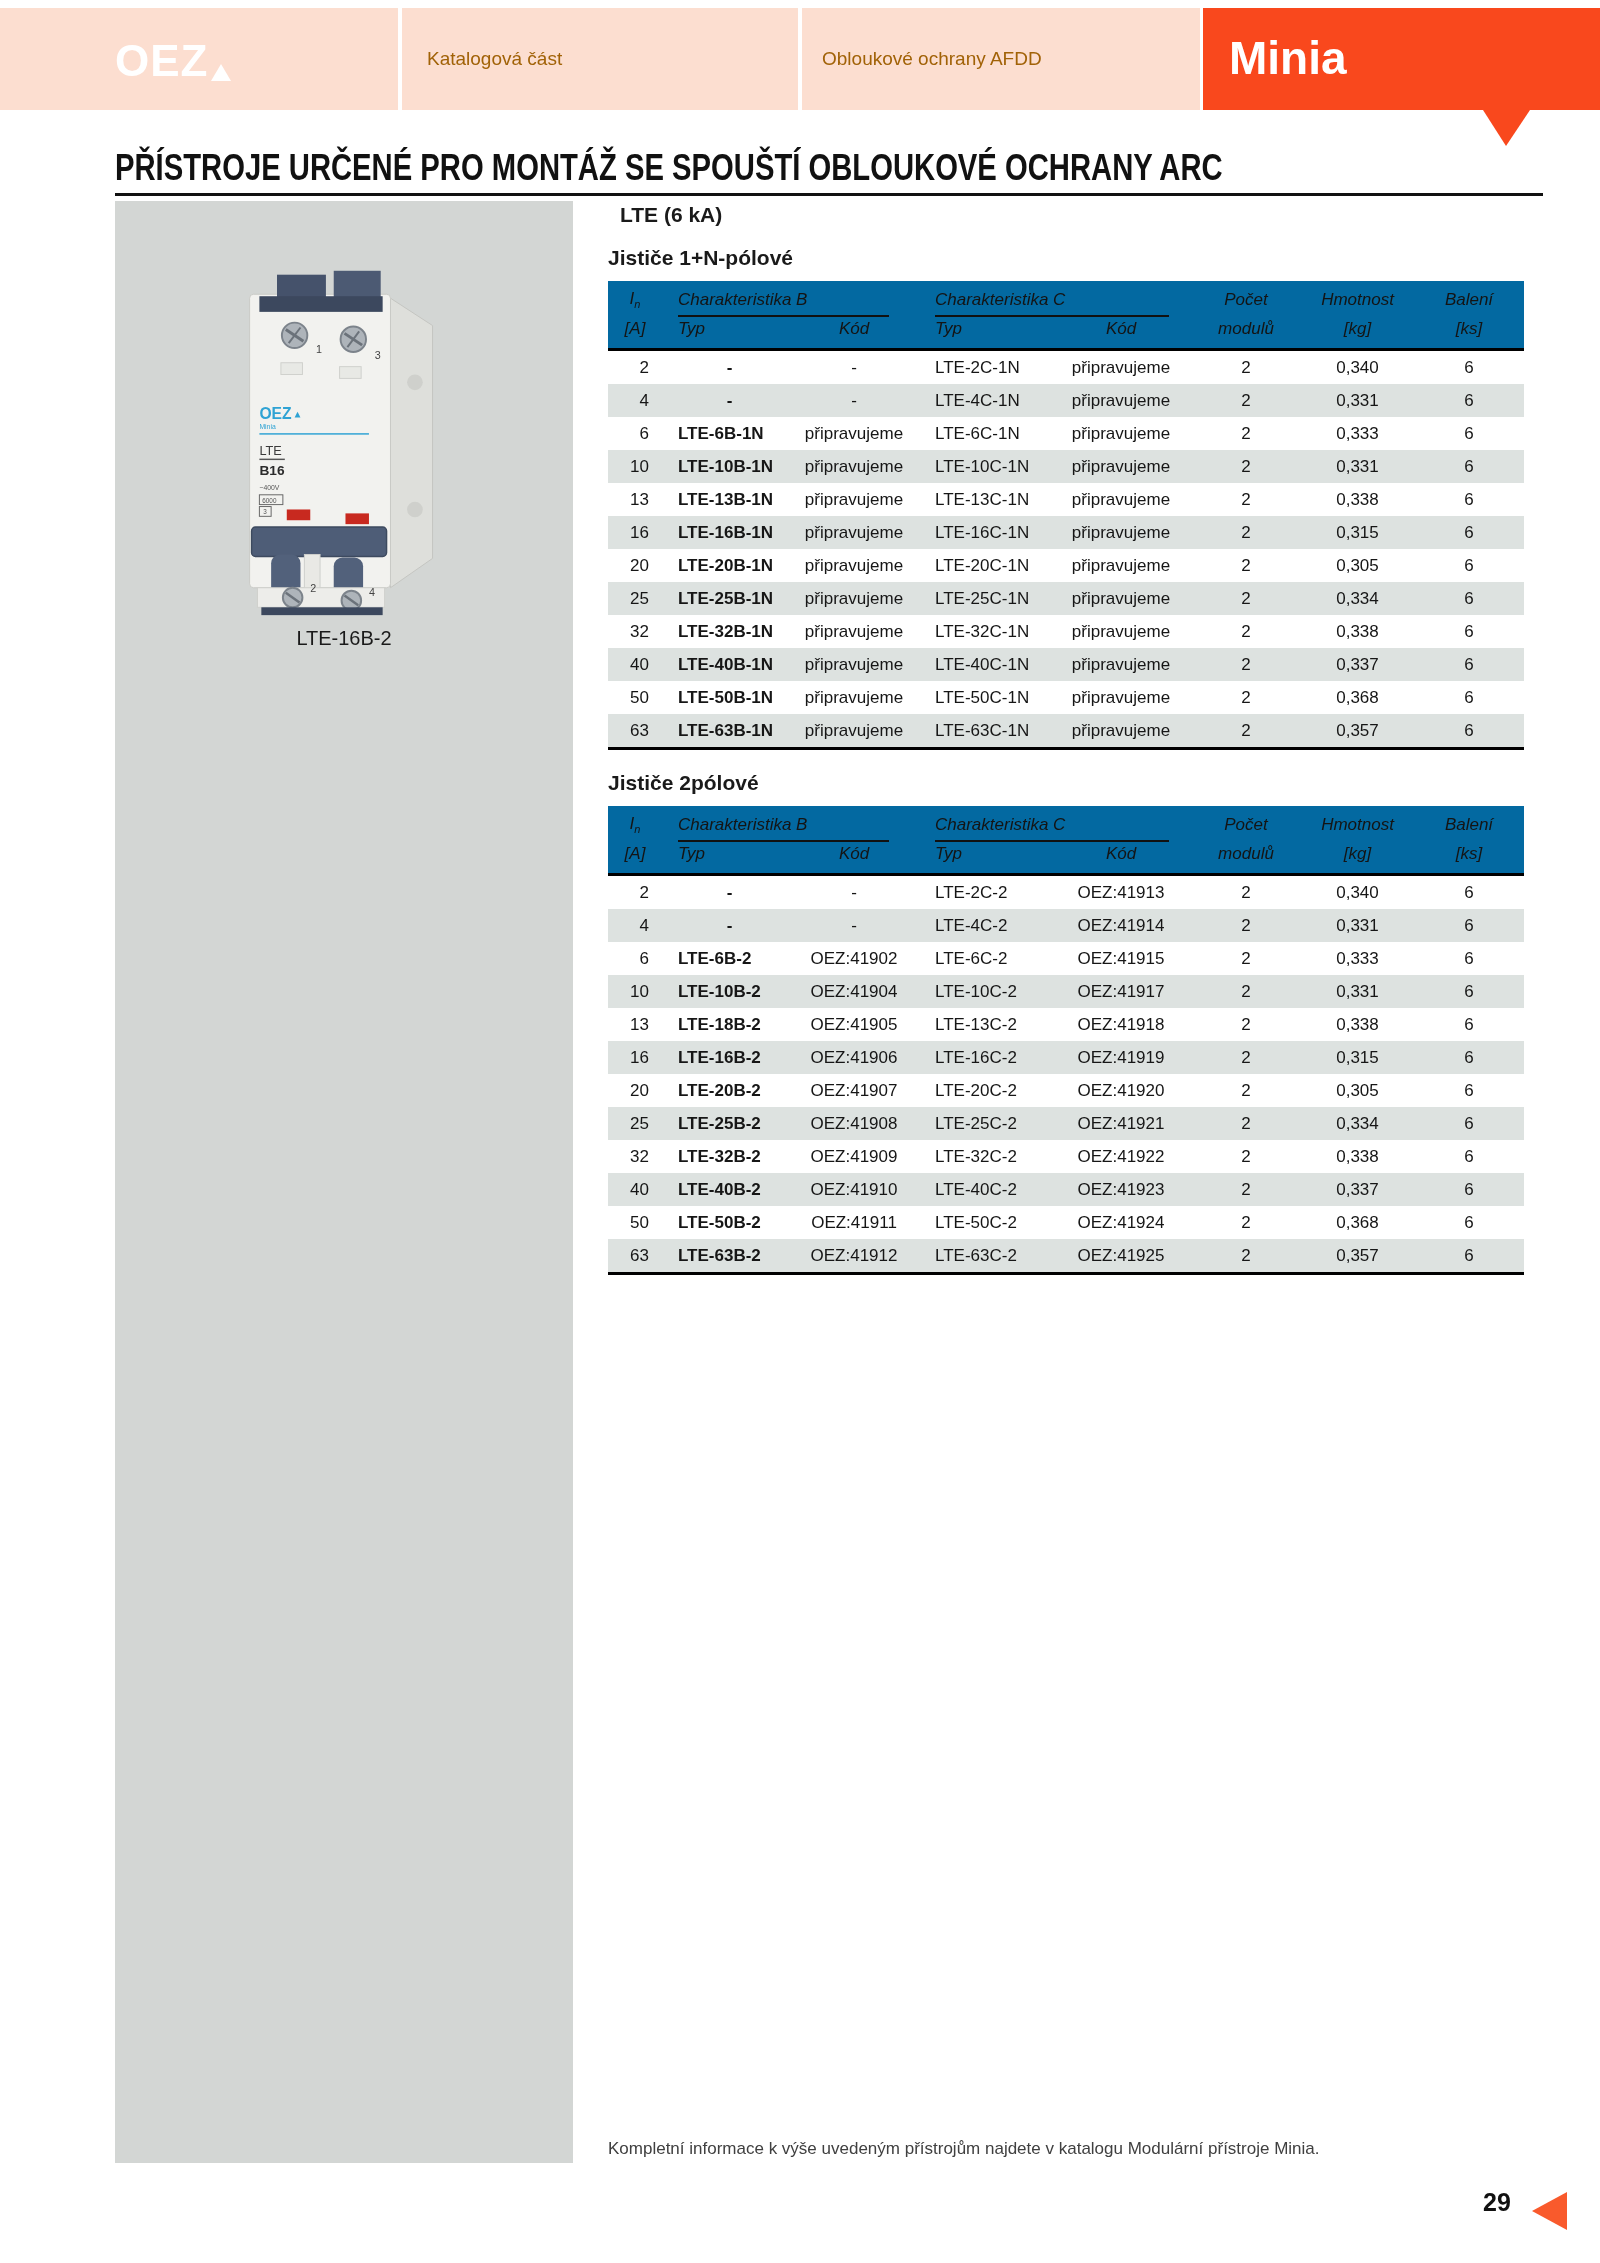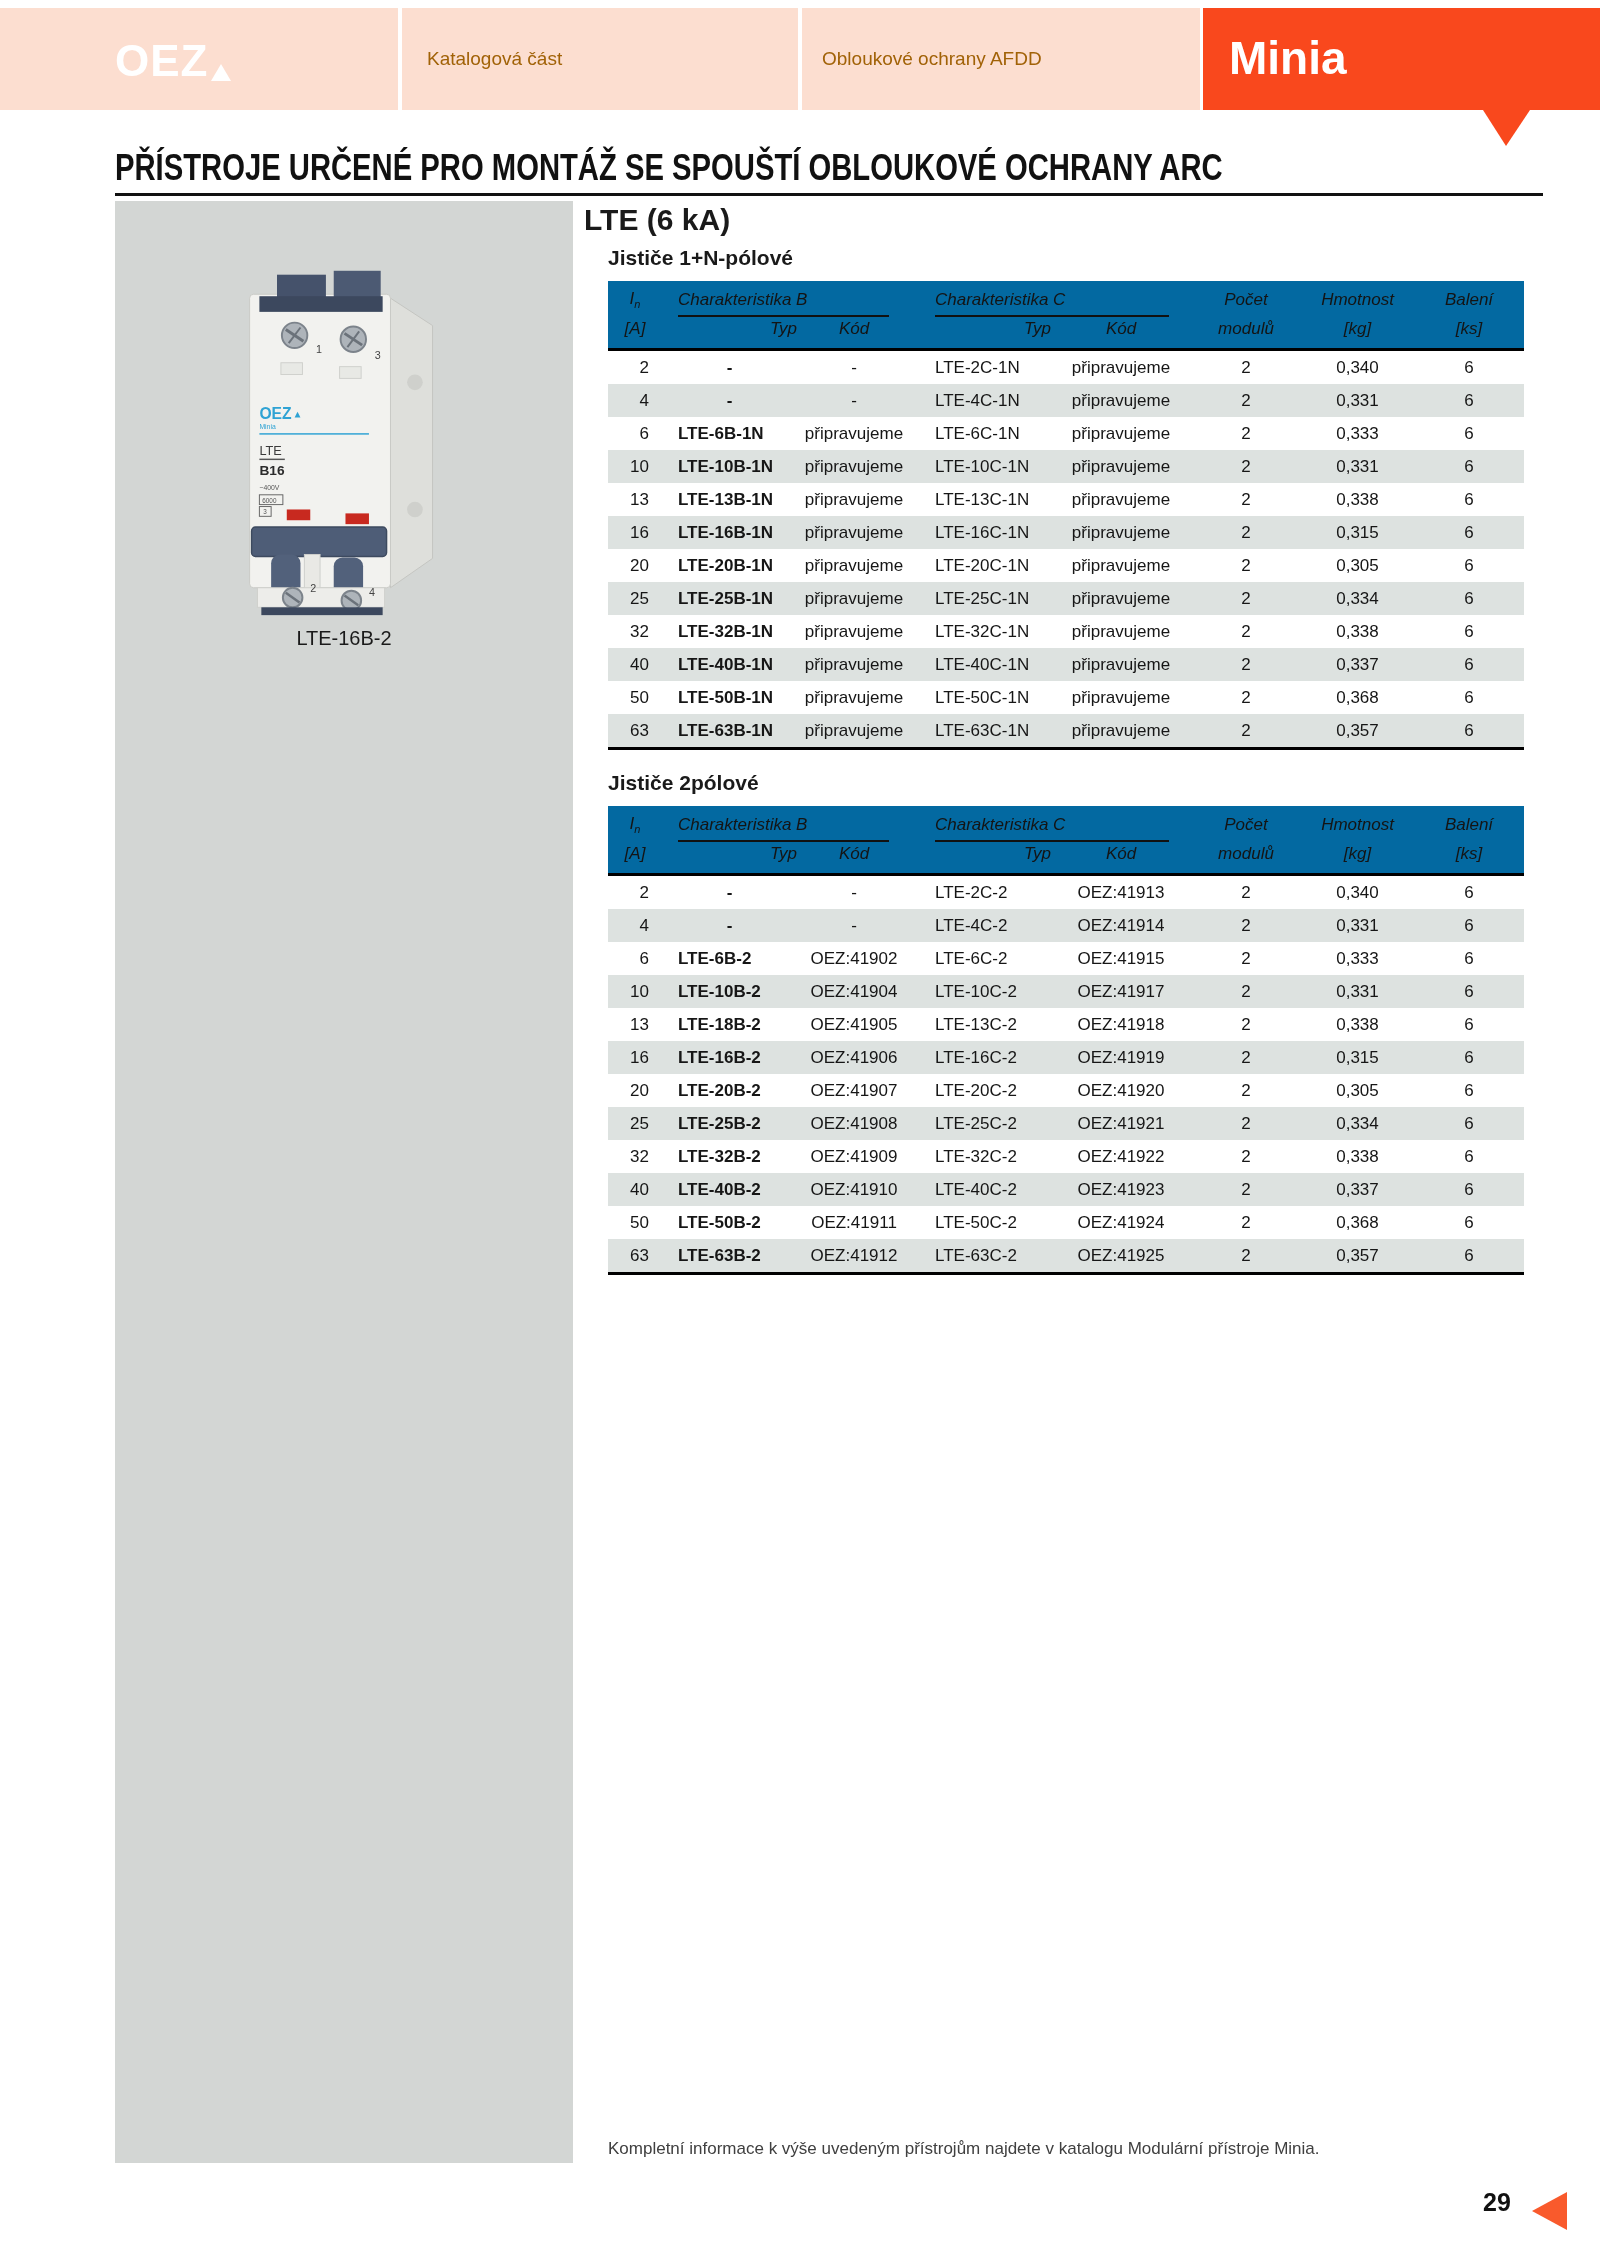--- a/index.html
+++ b/index.html
@@ -27,33 +27,33 @@
   
   .page-title { position:absolute; left:115px; top:147px; font-size:37px; font-weight:bold;
                 white-space:nowrap; transform:scaleX(0.79); transform-origin:0 0; color:#111; }
   .title-rule { position:absolute; left:115px; top:193px; width:1428px; height:3px; background:#111; }
   
   .photo-panel { position:absolute; left:115px; top:201px; width:458px; height:1962px; background:#d3d6d4; }
   .breaker-svg { position:absolute; left:117px; top:60px; }
   .photo-caption { position:absolute; left:0; top:426px; width:458px; text-align:center;
                    font-size:20px; color:#1a1a1a; }
   
-  .lte-heading { position:absolute; left:584px; top:203px; font-size:30px; font-weight:bold; }
+  .lte-heading { position:absolute; left:620px; top:203px; font-size:21px; font-weight:bold; }
   .sub1 { position:absolute; left:608px; top:246px; font-size:21px; font-weight:bold; }
   .sub2 { position:absolute; left:608px; top:771px; font-size:21px; font-weight:bold; }
   .tbl { position:absolute; left:608px; border-collapse:collapse; table-layout:fixed;
          width:916px; font-size:17px; }
   .tbl1 { top:281px; }
   .tbl2 { top:806px; }
   thead th { background:#0369a1; font-weight:normal; font-size:17px; color:#141414;font-style:italic; }
   thead tr.hrow1 th { vertical-align:bottom; padding:8px 0 7px 0; }
   thead tr.hrow2 th { padding:2px 0 9px 0; }
   thead tr.hrow2 th { border-bottom:3px solid #000; }
   th.h-center { text-align:center; }
-  th.h-left { text-align:right; padding-left:16px !important; }
+  th.h-left { text-align:left; padding-left:16px !important; }
   th.group { padding-bottom:0 !important;margin-top:6px; }
   .group-inner { margin:0 22px 0 16px; border-bottom:2px solid #111; padding-bottom:5px; text-align:left; }
   .group-inner.gc { margin-left:24px; }
   sub.insub { font-size:11px; }
   tbody td { height:33px; padding:0; color:#161616; }
   tbody tr:nth-child(even) { background:#dde2e0; }
   tbody tr:last-child td { border-bottom:3px solid #000; }
   td.c-in { text-align:right; padding-right:13px; }
   td.c-typ-b { text-align:left; padding-left:16px; font-weight:bold; }
   td.c-typ-c { text-align:left; padding-left:24px; font-weight:normal; }

